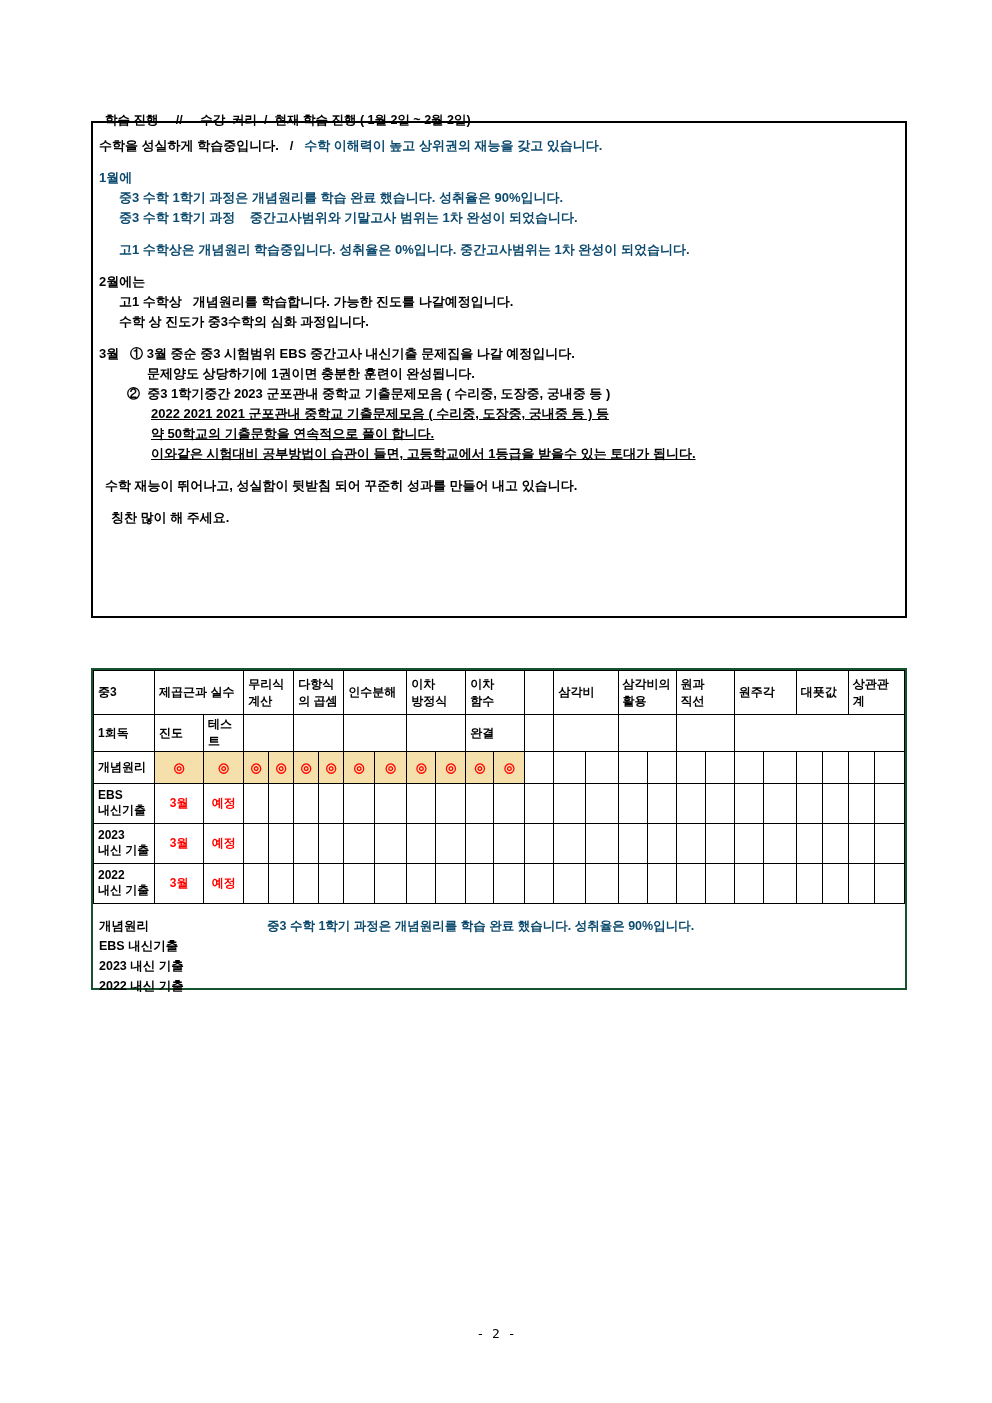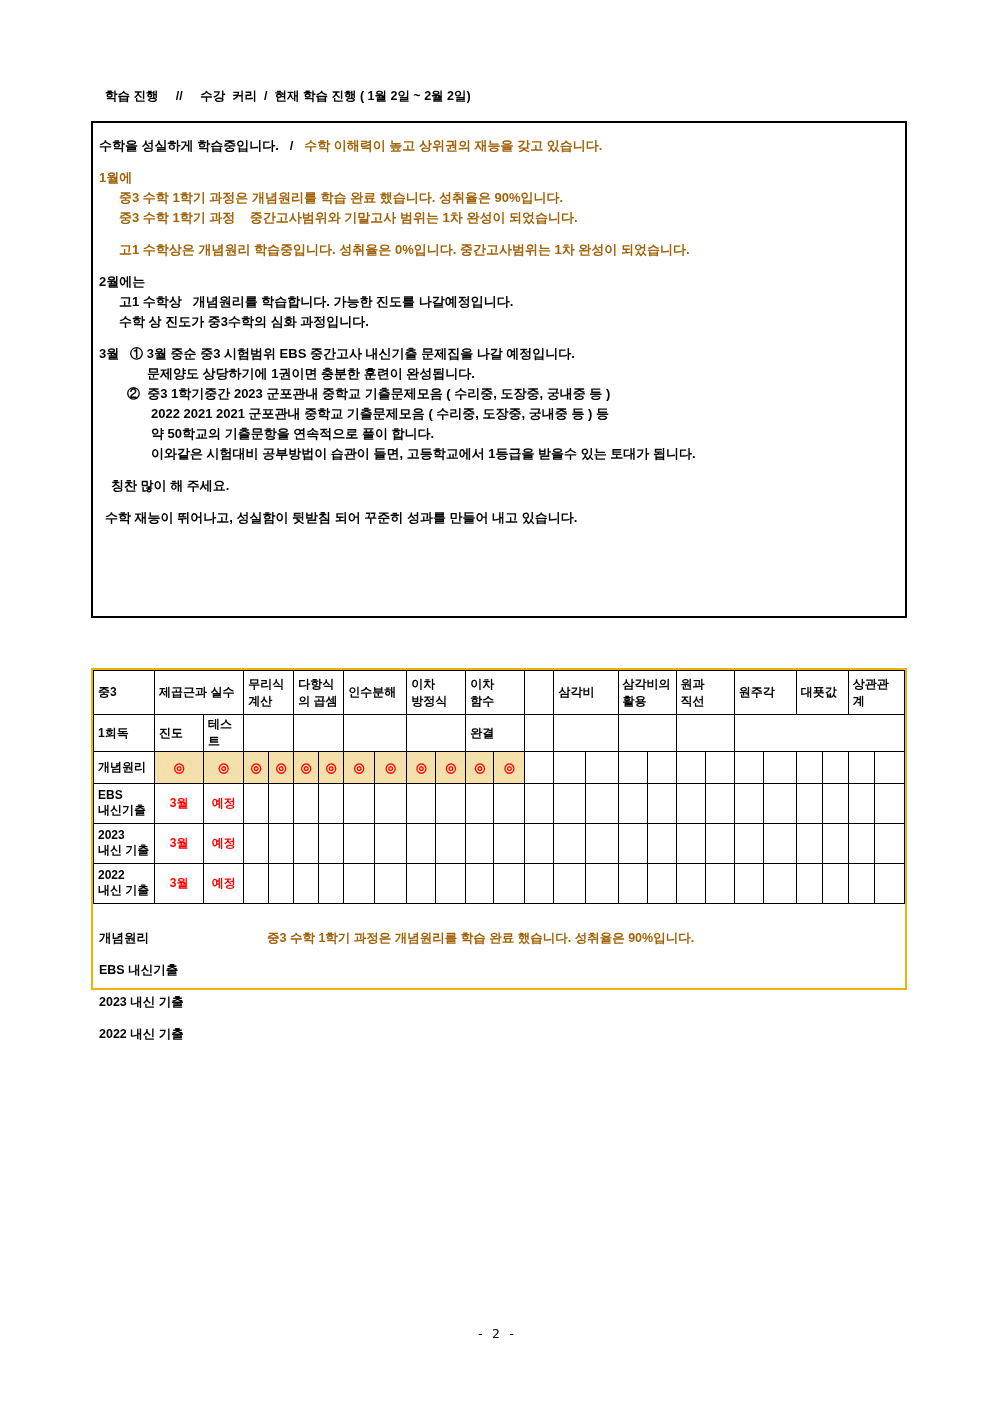--- a/index.html
+++ b/index.html
@@ -7,47 +7,47 @@
     width:992px; height:1403px;
     background:#ffffff;
     font-family:"Liberation Sans", sans-serif;
     font-weight:bold;
     color:#000;
     position:relative;
   }
 
   
   .doc-header {
-    position:absolute; left:105px; top:88px;
+    position:absolute; left:105px; top:112px;
     font-size:12.5px; white-space:pre-wrap;
   }
 
   
   .report-box {
     position:absolute; left:91px; top:121px;
     width:816px; height:497px;
     border:2px solid #000; box-sizing:border-box;
     padding:13px 6px 6px 6px;
     font-size:13px;
   }
   .ln { line-height:20px; min-height:20px; white-space:pre-wrap; }
   .gap { margin-top:12px; }
-  .red { color:#a16207; }
+  .red { color:#0c4a6e; }
   .ind1 { padding-left:20px; }
   .ind2 { padding-left:48px; }
   .ind3 { padding-left:28px; }
-  .ind4 { padding-left:52px; }
+  .ind4 { padding-left:52px;text-decoration:underline; }
   .ind5 { padding-left:6px; }
   .ind6 { padding-left:12px; }
 
   
   .table-box {
     position:absolute; left:91px; top:668px;
     width:816px; height:322px;
-    border:2px solid #eab308; box-sizing:border-box;
+    border:2px solid #14532d; box-sizing:border-box;
   }
   table.progress {
     border-collapse:collapse; table-layout:fixed;
     width:812px; font-size:12px;
   }
   table.progress td {
     border:1px solid #000;
     padding:1px 4px;
     vertical-align:middle;
     white-space:pre-line;
@@ -57,21 +57,21 @@
   tr.r-round  { height:26px; }
   tr.r-mark   { height:32px; }
   tr.r-data   { height:40px; }
   td.hl { background:#f5e0ab; }
   td.mark { text-align:center; color:#ff0000; font-size:13px; padding:1px 0; }
   td.redc { color:#ff0000; text-align:center; }
   .tbl-footer {
     padding:12px 4px 4px 6px;
     font-size:12.5px;
   }
-  .tbl-footer .ln { line-height:20px;margin-top:12px; }
+  .tbl-footer .ln { line-height:20px; }
   .flabel { display:inline-block; width:168px; }
 
   
   .page-num {
     position:absolute; top:1326px; left:0; width:100%;
     text-align:center; font-size:13px; font-weight:normal;
     font-family:"DejaVu Sans Mono", monospace;
   }
 </style>
 </head>
@@ -87,22 +87,22 @@
   <div class="ln gap red ind1">고1 수학상은 개념원리 학습중입니다. 성취율은 0%입니다. 중간고사범위는 1차 완성이 되었습니다.</div>
   <div class="ln gap">2월에는</div>
   <div class="ln ind1">고1 수학상   개념원리를 학습합니다. 가능한 진도를 나갈예정입니다.</div>
   <div class="ln ind1">수학 상 진도가 중3수학의 심화 과정입니다.</div>
   <div class="ln gap">3월   ① 3월 중순 중3 시험범위 EBS 중간고사 내신기출 문제집을 나갈 예정입니다.</div>
   <div class="ln ind2">문제양도 상당하기에 1권이면 충분한 훈련이 완성됩니다.</div>
   <div class="ln ind3">②  중3 1학기중간 2023 군포관내 중학교 기출문제모음 ( 수리중, 도장중, 궁내중 등 )</div>
   <div class="ln ind4">2022 2021 2021 군포관내 중학교 기출문제모음 ( 수리중, 도장중, 궁내중 등 ) 등</div>
   <div class="ln ind4">약 50학교의 기출문항을 연속적으로 풀이 합니다.</div>
   <div class="ln ind4">이와같은 시험대비 공부방법이 습관이 들면, 고등학교에서 1등급을 받을수 있는 토대가 됩니다.</div>
+  <div class="ln gap ind5">수학 재능이 뛰어나고, 성실함이 뒷받침 되어 꾸준히 성과를 만들어 내고 있습니다.</div>
   <div class="ln gap ind6">칭찬 많이 해 주세요.</div>
-  <div class="ln gap ind5">수학 재능이 뛰어나고, 성실함이 뒷받침 되어 꾸준히 성과를 만들어 내고 있습니다.</div>
 </div>
 
 <div class="table-box">
   <table class="progress">
     <colgroup>
       <col style="width:61px">
         <col style="width:49px">
         <col style="width:40px">
       <col style="width:25px">
         <col style="width:25px">

